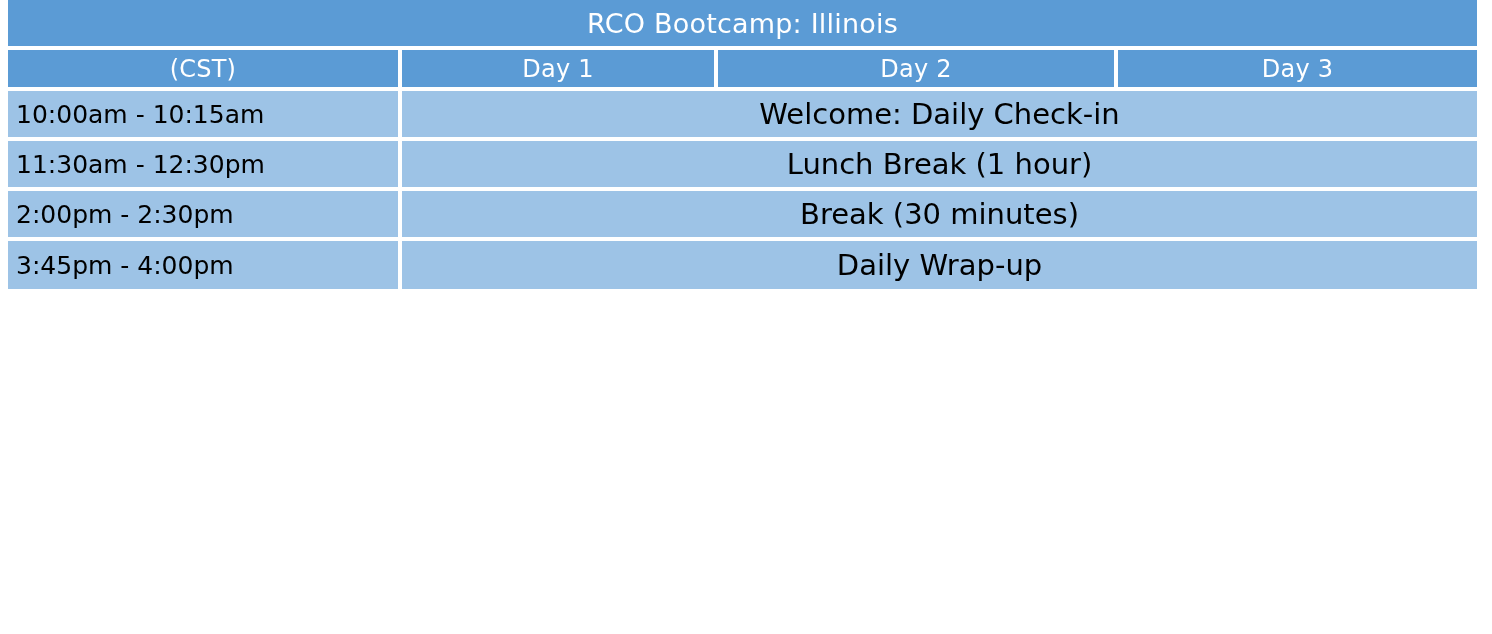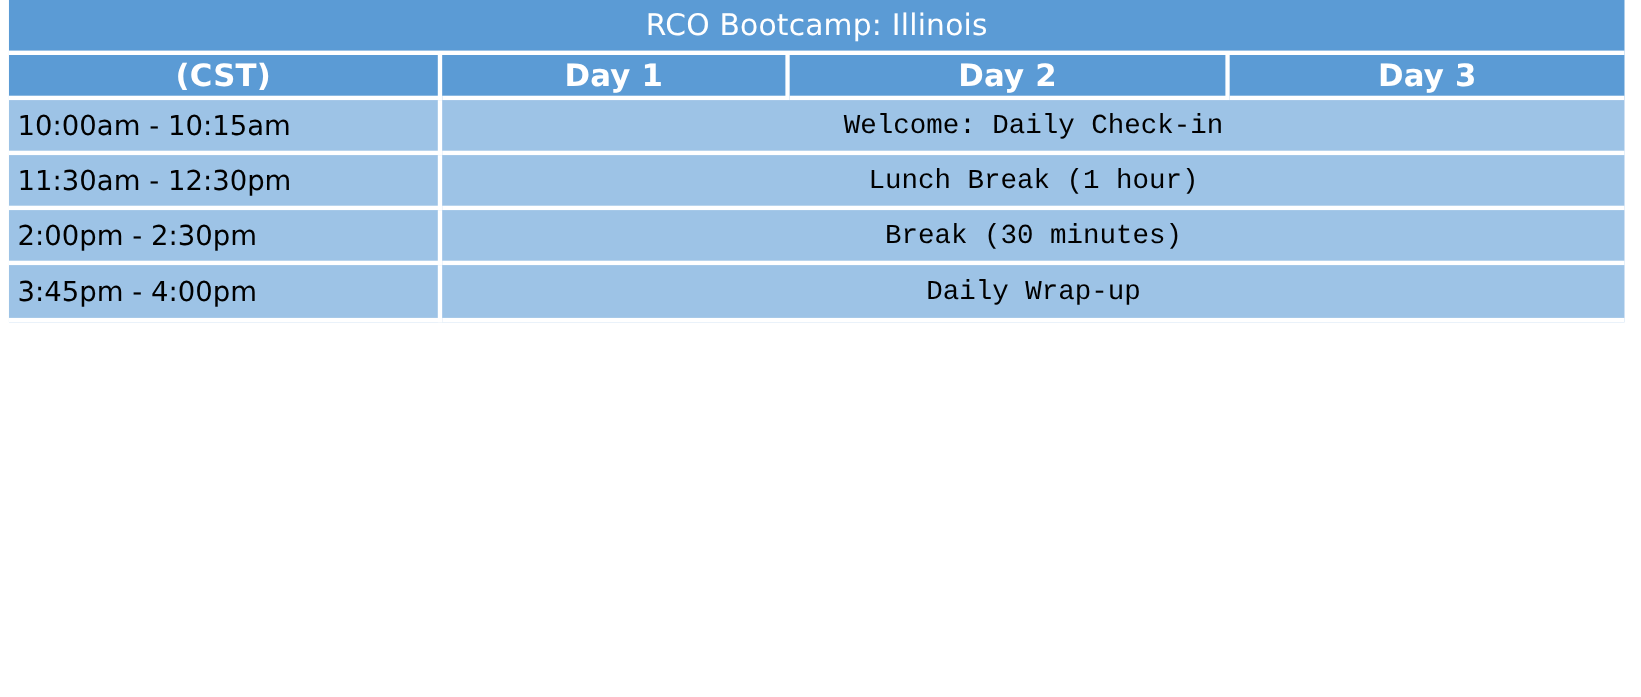--- a/index.html
+++ b/index.html
@@ -55,22 +55,22 @@
     font-size: 27px;
     font-weight: 400;
     height: 50px;
     letter-spacing: 0.2px;
   }
 
   
   .header-cell {
     background: #5B9BD5;
     color: #ffffff;
-    font-size: 28px;
-    font-weight: 700;
+    font-size: 24px;
+    font-weight: 400;
     height: 41px;
     letter-spacing: 0.2px;
   }
 
   
   .time-cell {
     color: #000000;
     font-size: 25px;
     text-align: left;
     padding-left: 8px;
@@ -80,22 +80,21 @@
   
   .session-cell {
     color: #000000;
     font-size: 25px;
     line-height: 1.22;
     padding: 2px 6px;
   }
 
   .merged-cell {
     color: #000000;
-    font-size: 25px;
-    font-family: Liberation Mono, monospace;
+    font-size: 29px;
   }
 
   
   .tint-dark  { background: #9DC3E6; }
   .tint-light { background: #DEEAF6; }
 
   
   .r-break   { height: 50px; }
   .r-session { height: 103px; }
   .r-session-tall { height: 118px; }

